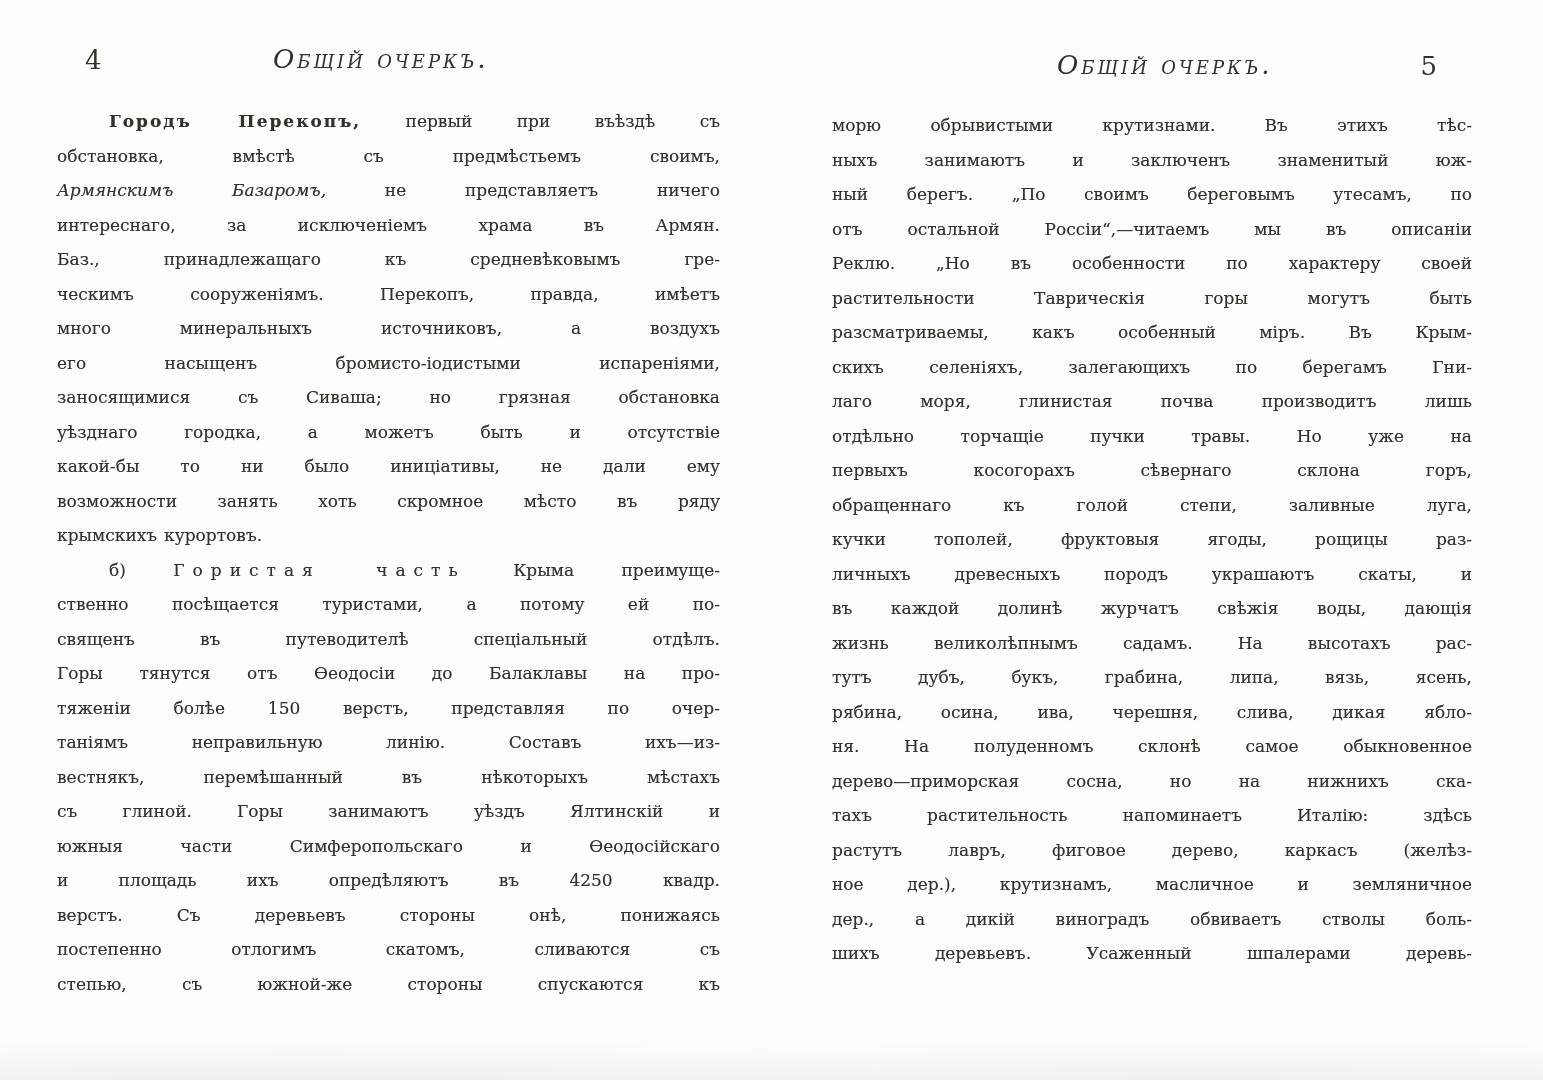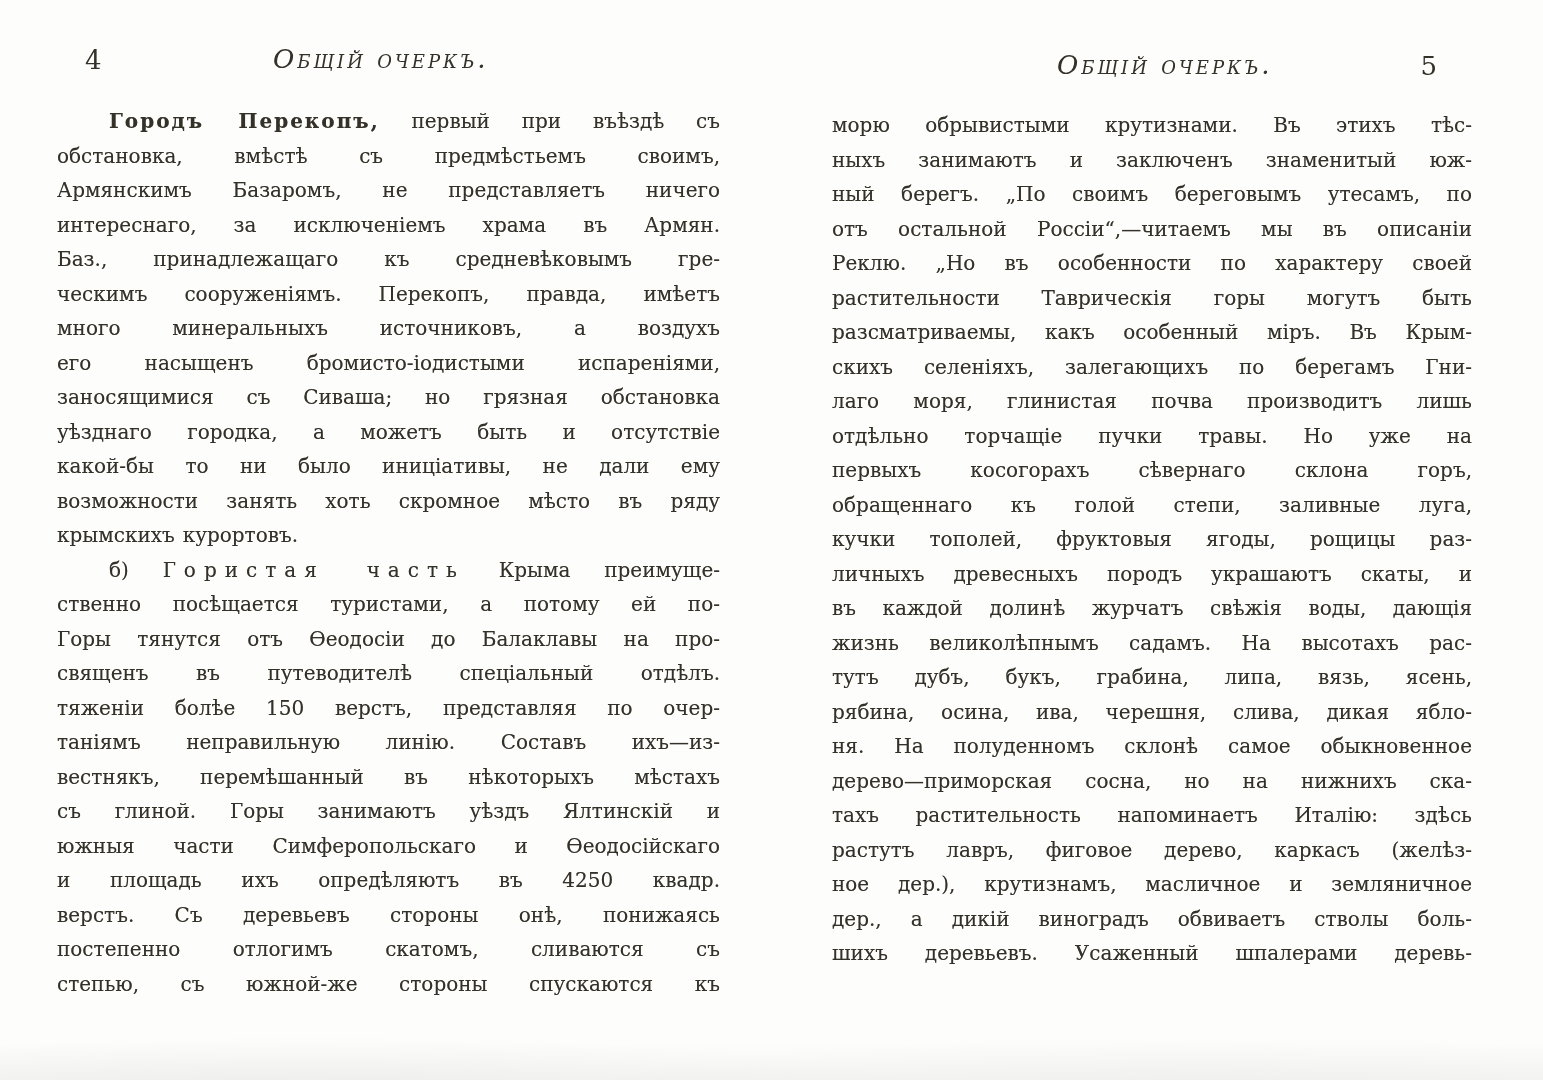--- a/index.html
+++ b/index.html
@@ -28,31 +28,31 @@
     font-style:italic;
   }
   .page-left  .running-title { left:216px; }
   .page-right .running-title { left:225px; }
 
   .body { position:absolute; left:0; right:0; }
   .page-left  .body { top:60px; }
   .page-right .body { top:58px; }
 
   .line {
-    font-size:20px; line-height:34.5px; height:34.5px;
+    font-size:17px; line-height:34.5px; height:34.5px;
     word-spacing:1.5px;
     text-align:justify; text-align-last:justify;
     white-space:normal; overflow:visible;
     text-shadow:0 0 0.4px rgba(52,49,41,0.45);
   }
   .line.indent   { text-indent:52px; }
   .line.para-end { text-align-last:left; }
 
   .bold   { font-weight:bold; letter-spacing:2px; }
-  .italic { }
+  .italic { font-style:italic; }
   .spaced { letter-spacing:8px; }
 
   .bottom-shade {
     position:absolute; left:0; right:0; bottom:0; height:55px;
     background:
       radial-gradient(60% 160% at 20% 130%, rgba(60,58,52,0.05), rgba(60,58,52,0) 70%),
       radial-gradient(60% 160% at 78% 130%, rgba(60,58,52,0.045), rgba(60,58,52,0) 70%),
       linear-gradient(to top, rgba(60,58,52,0.035), rgba(60,58,52,0) 70%);
     pointer-events:none;
   }
@@ -74,22 +74,22 @@
         <div class="line"><span>ческимъ сооруженіямъ. Перекопъ, правда, имѣетъ</span></div>
         <div class="line"><span>много минеральныхъ источниковъ, а воздухъ</span></div>
         <div class="line"><span>его насыщенъ бромисто-іодистыми испареніями,</span></div>
         <div class="line"><span>заносящимися съ Сиваша; но грязная обстановка</span></div>
         <div class="line"><span>уѣзднаго городка, а можетъ быть и отсутствіе</span></div>
         <div class="line"><span>какой-бы то ни было иниціативы, не дали ему</span></div>
         <div class="line"><span>возможности занять хоть скромное мѣсто въ ряду</span></div>
         <div class="line para-end"><span>крымскихъ курортовъ.</span></div>
         <div class="line indent"><span>б) </span><span class="spaced">Гористая часть</span><span> Крыма преимуще-</span></div>
         <div class="line"><span>ственно посѣщается туристами, а потому ей по-</span></div>
+        <div class="line"><span>священъ въ путеводителѣ спеціальный отдѣлъ.</span></div>
         <div class="line"><span>Горы тянутся отъ Ѳеодосіи до Балаклавы на про-</span></div>
-        <div class="line"><span>священъ въ путеводителѣ спеціальный отдѣлъ.</span></div>
         <div class="line"><span>тяженіи болѣе 150 верстъ, представляя по очер-</span></div>
         <div class="line"><span>таніямъ неправильную линію. Составъ ихъ—из-</span></div>
         <div class="line"><span>вестнякъ, перемѣшанный въ нѣкоторыхъ мѣстахъ</span></div>
         <div class="line"><span>съ глиной. Горы занимаютъ уѣздъ Ялтинскій и</span></div>
         <div class="line"><span>южныя части Симферопольскаго и Ѳеодосійскаго</span></div>
         <div class="line"><span>и площадь ихъ опредѣляютъ въ 4250 квадр.</span></div>
         <div class="line"><span>верстъ. Съ деревьевъ стороны онѣ, понижаясь</span></div>
         <div class="line"><span>постепенно отлогимъ скатомъ, сливаются съ</span></div>
         <div class="line"><span>степью, съ южной-же стороны спускаются къ</span></div>
       </div>

